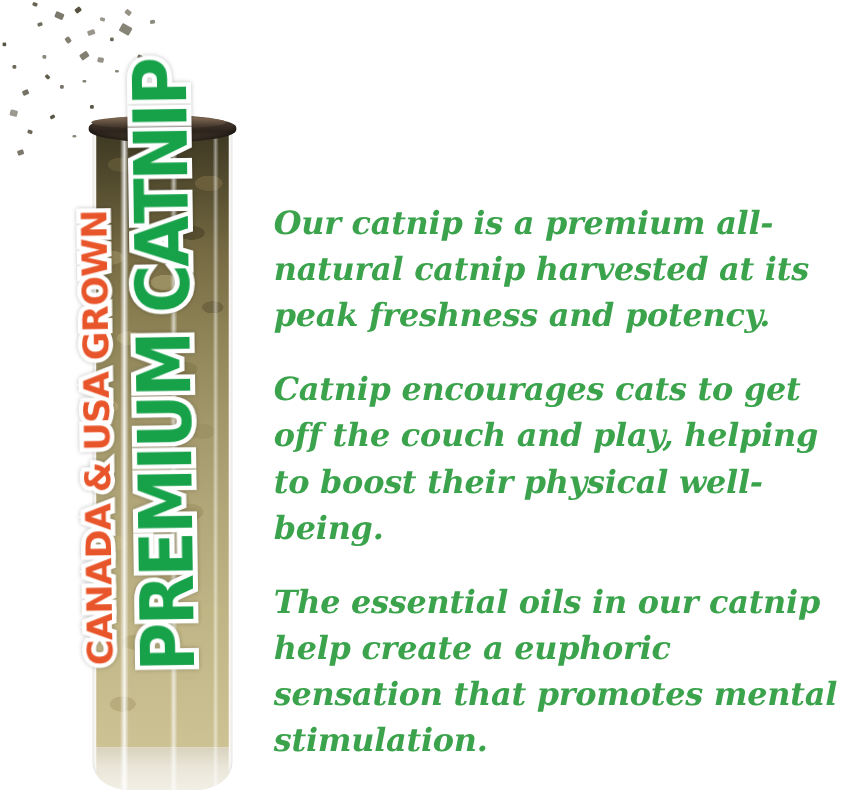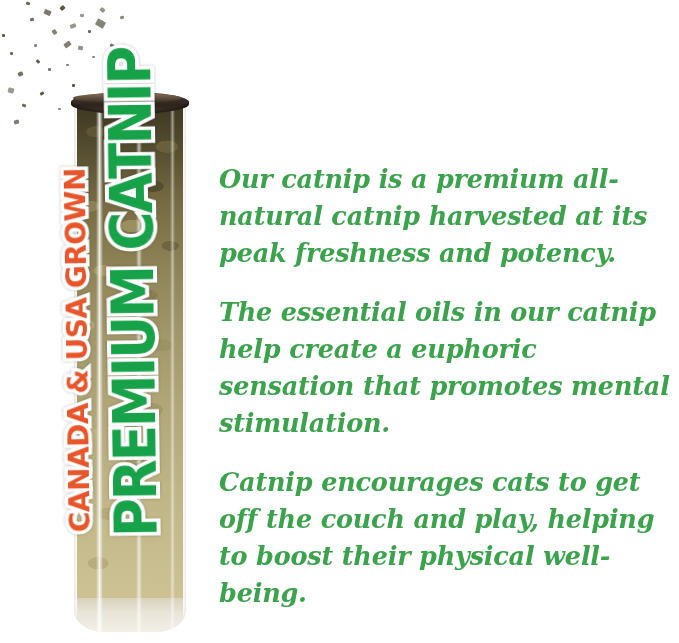--- a/index.html
+++ b/index.html
@@ -241,15 +241,15 @@
 
   <div id="tube-label">
     <div class="label-line" id="label-origin">CANADA &amp; USA GROWN</div>
     <div class="label-line" id="label-product">PREMIUM CATNIP</div>
   </div>
 
 </div>
 
 <div id="copy-block">
   <p class="copy-paragraph">Our catnip is a premium all-natural catnip harvested at its peak freshness and potency.</p>
+  <p class="copy-paragraph">Catnip encourages cats to get off the couch and play, helping to boost their physical well-being.</p>
   <p class="copy-paragraph">The essential oils in our catnip help create a euphoric sensation that promotes mental stimulation.</p>
-  <p class="copy-paragraph">Catnip encourages cats to get off the couch and play, helping to boost their physical well-being.</p>
 </div>
 
 </body></html>

